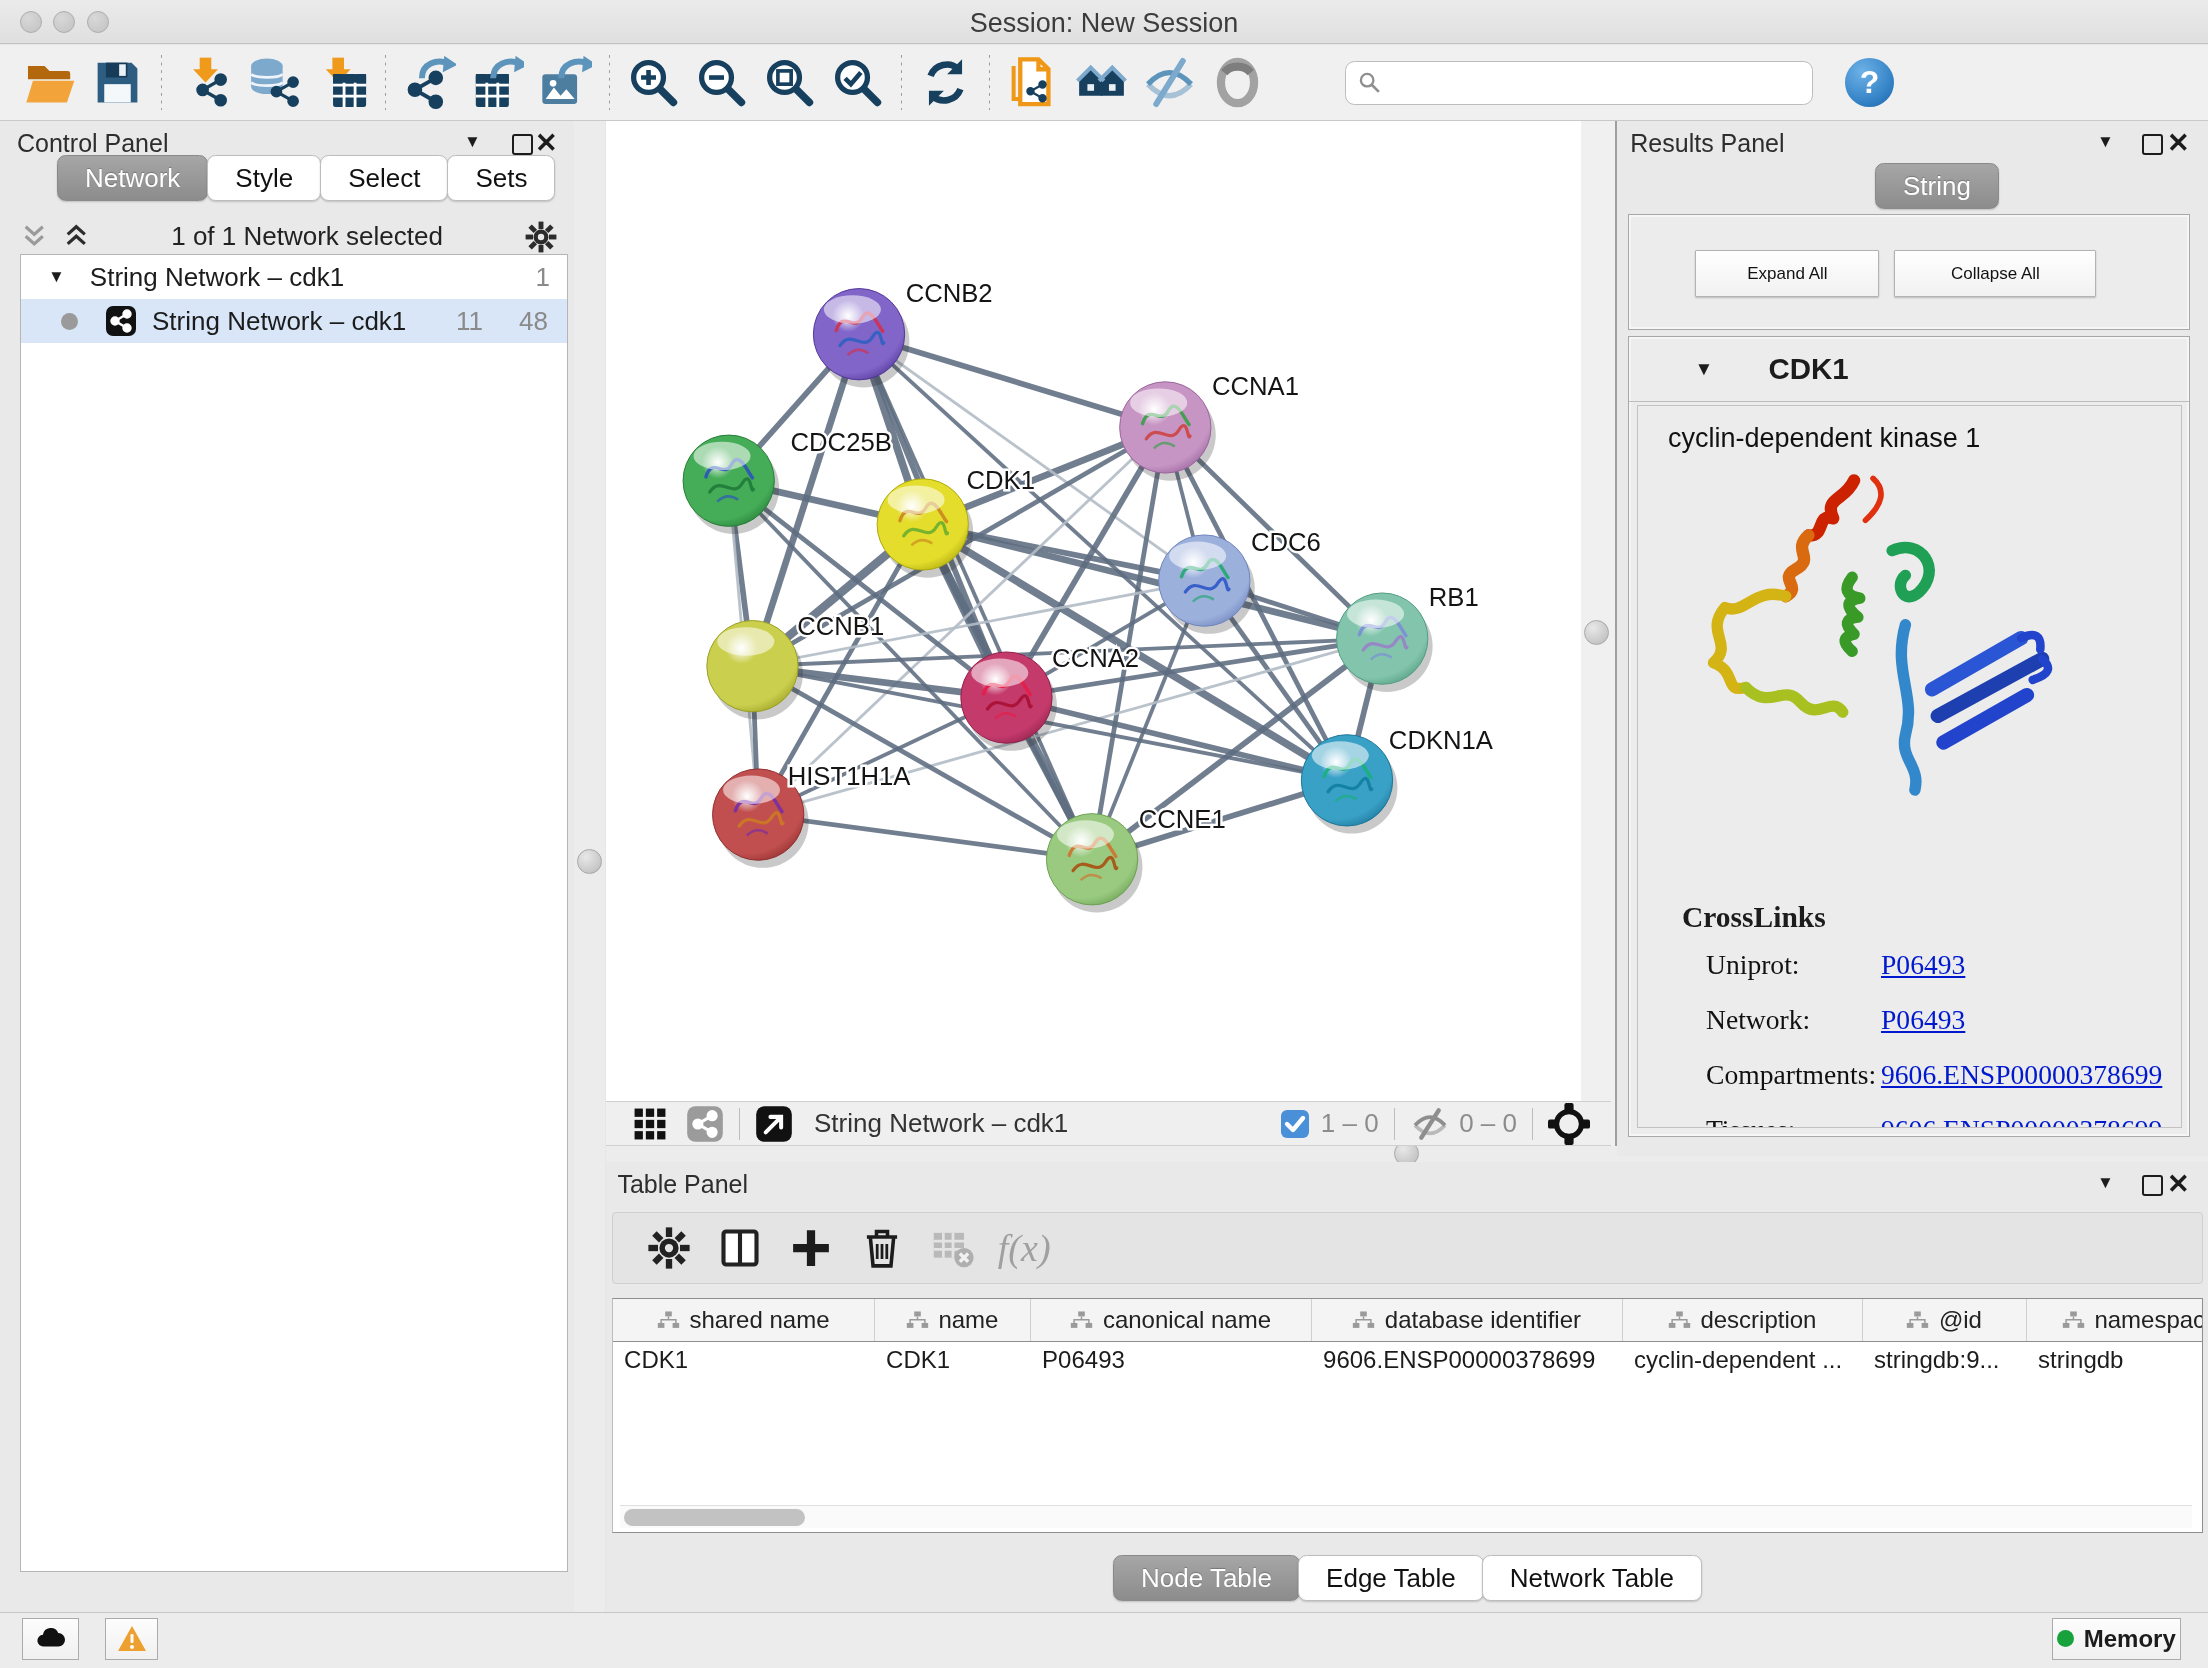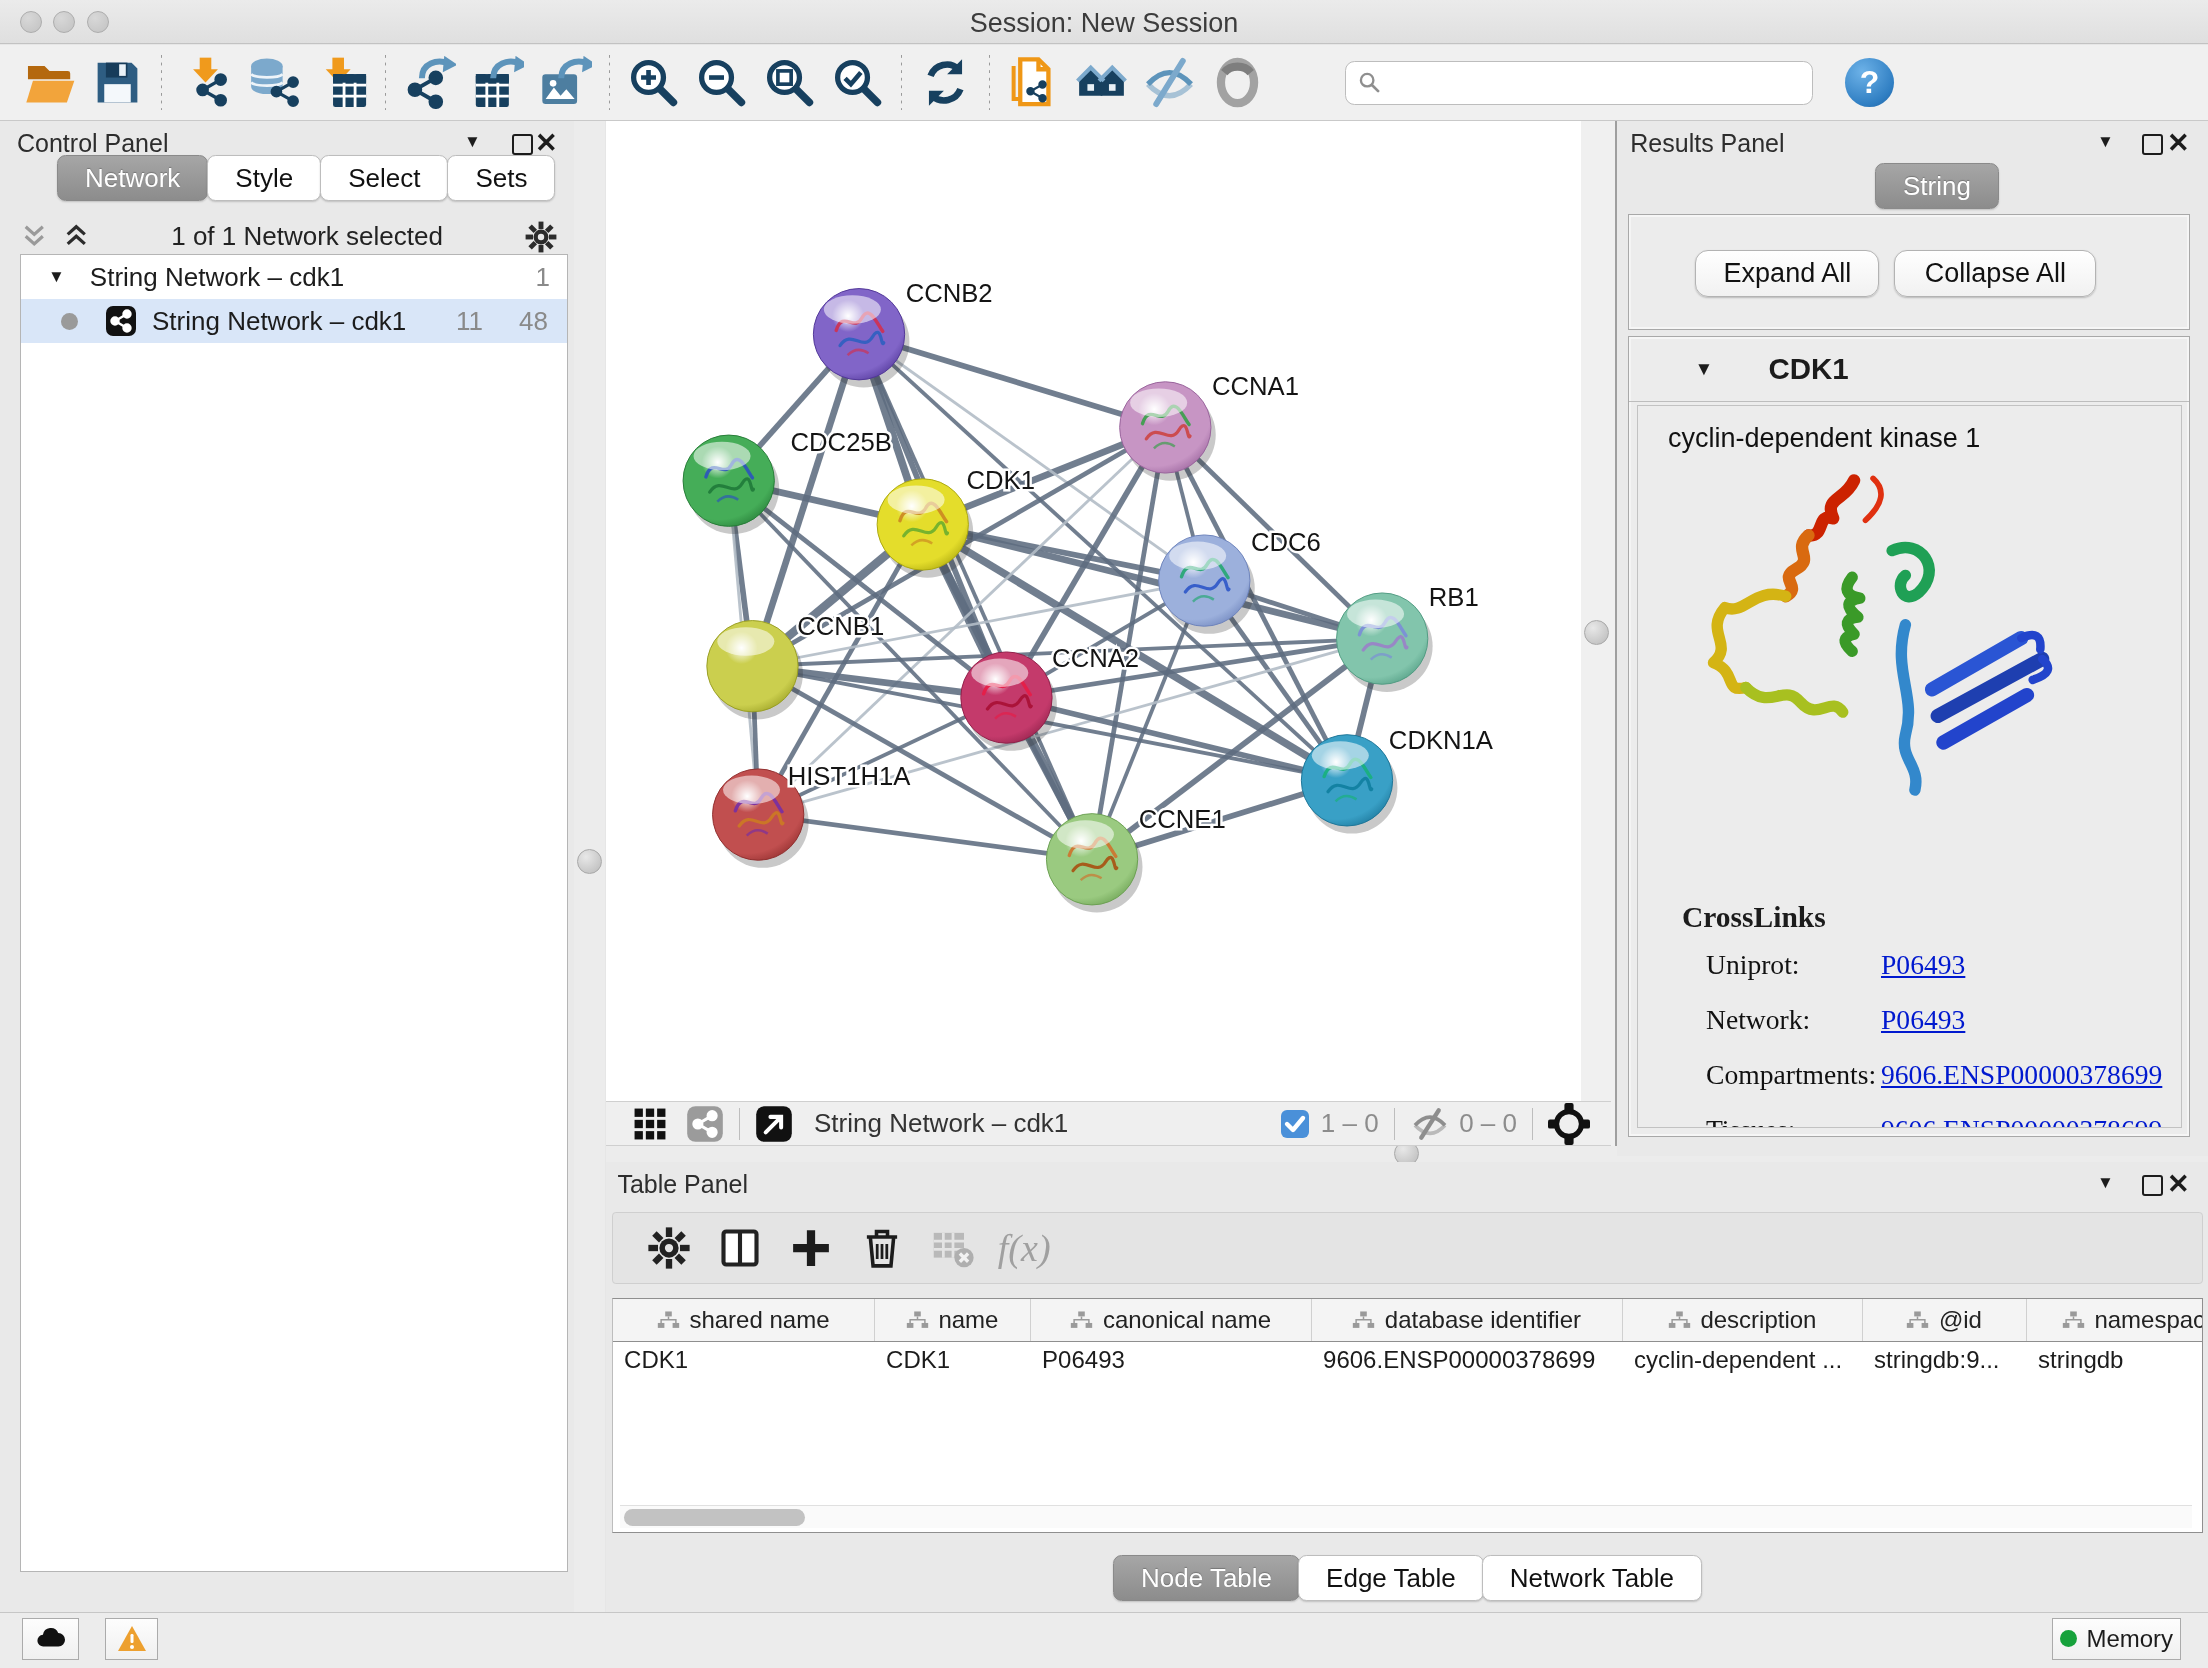--- a/index.html
+++ b/index.html
@@ -43,22 +43,22 @@
   .pctl.box { width:21px; height:21px; border:2.4px solid #1c1c1c; border-radius:2.9px; }
   .pctl.x { font-weight:bold; font-size:27px; }
 
   .tab { display:inline-flex; align-items:center; justify-content:center;
     height:46px; padding:0 27px; font-size:26px; background:#fff; color:#111;
     border:1px solid #bdbdbd; border-radius:8.6px; box-shadow:0 1px 1.9px rgba(0,0,0,.18); }
   .tab.selected { background:linear-gradient(#a6a6a6,#8c8c8c); color:#fff;
     border-color:#8a8a8a; text-shadow:0 -1px 1px rgba(0,0,0,.25); }
 
   .pushbtn { display:inline-flex; align-items:center; justify-content:center;
-    background:linear-gradient(#ffffff,#f1f1f1); border:1px solid #b3b3b3; border-radius:13px;
-    font-size:27px; color:#111; box-shadow:0 1px 1.9px rgba(0,0,0,.22); }
+    background:linear-gradient(#ffffff,#f1f1f1); border:1px solid #b3b3b3; border-radius:1px;
+    font-size:17px; color:#111; box-shadow:0 1px 1.9px rgba(0,0,0,.22); }
 
   
   #control-panel { left:0; top:121px; width:574px; height:1491px; background:#e9e9e9; }
   #cp-tabs { position:absolute; left:57px; top:34px; }
   #cp-tabs .tab { border-radius:8.6px; margin-right:-1px; }
   #cp-subhdr { position:absolute; left:20px; right:6.7px; top:91px; height:49px;
     display:flex; align-items:center; }
   #cp-subhdr .status { flex:1; text-align:center; font-size:26px; color:#222; }
   #cp-listbox { position:absolute; left:20px; top:133px; width:548px; height:1318px;
     background:#fff; border:1px solid #b5b5b5; }
@@ -123,21 +123,21 @@
     background:#fafafa; border-top:1px solid #e0e0e0; }
   #tp-hthumb { position:absolute; left:3.8px; top:2.9px; width:181px; height:17px;
     border-radius:8.6px; background:#c2c2c2; }
   #tp-tabs { position:absolute; left:0; right:0; top:393px; text-align:center; }
   #tp-tabs .tab { margin:0 -1px; border-radius:8.6px; }
 
   
   #statusbar { left:0; top:1612px; width:2208px; height:56px; background:#ececec;
     border-top:1px solid #c6c6c6; }
   .sb-btn { position:absolute; top:4.8px; height:42px; background:linear-gradient(#fdfdfd,#f0f0f0);
-    border:1px solid #ababab; display:flex; align-items:center; justify-content:center; }
+    border:1px solid #ababab; display:flex; align-items:center; justify-content:center;font-weight:bold; }
   #memory-btn { right:27px; width:129px; font-size:24px; gap:9.5px; }
   #mem-dot { width:17px; height:17px; border-radius:50%; background:#17a23c; }
 
   svg text { font-family:"Liberation Sans", sans-serif; }
 </style>
 </head>
 <body>
 
 <div id="titlebar" class="abs">
   <span class="tlight" style="left:20px"></span>

